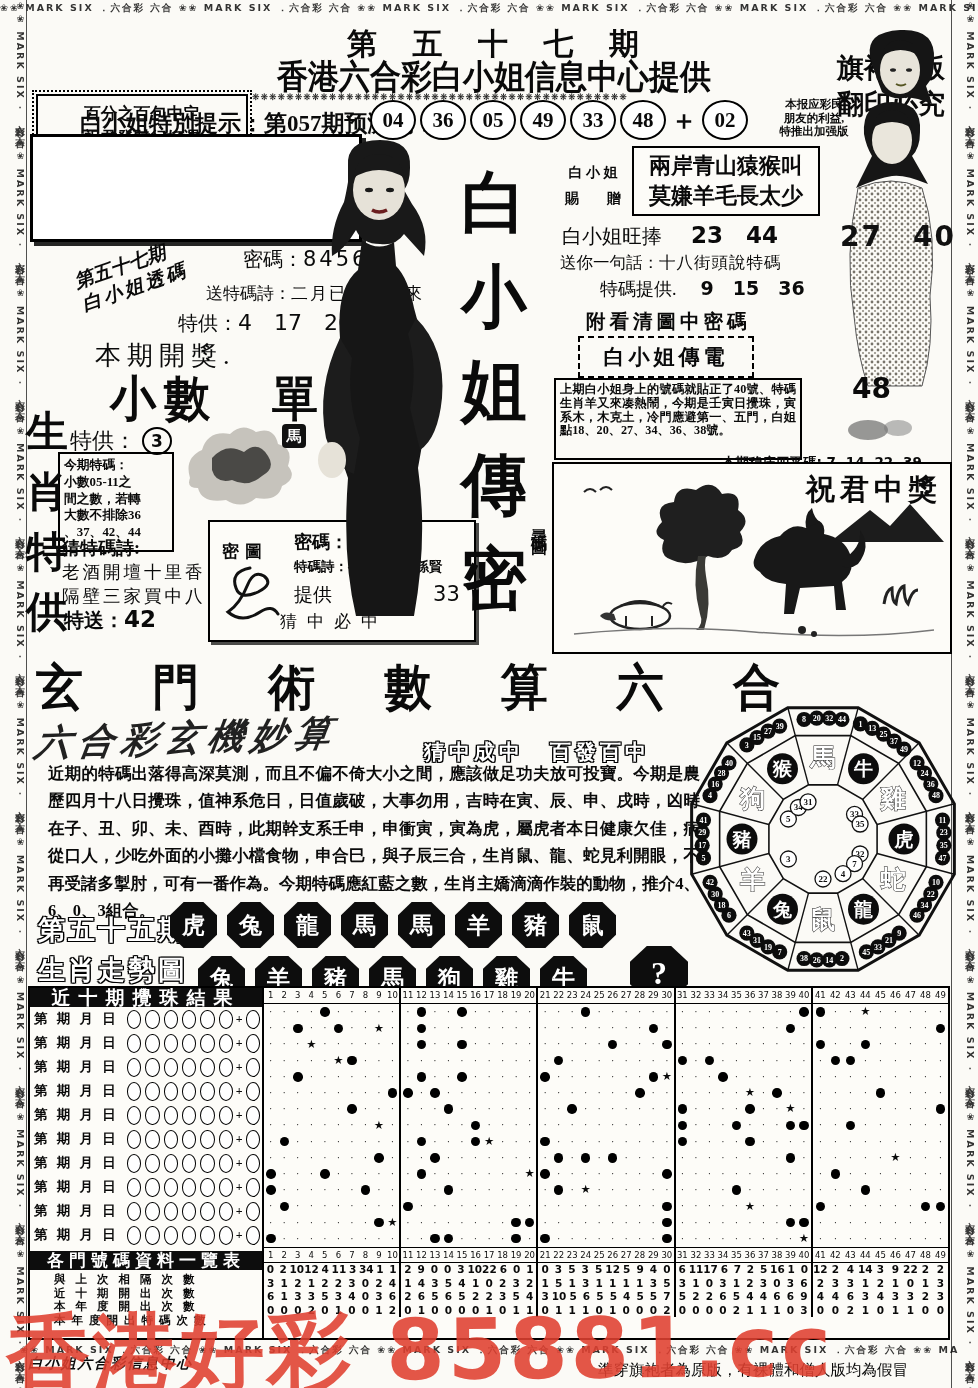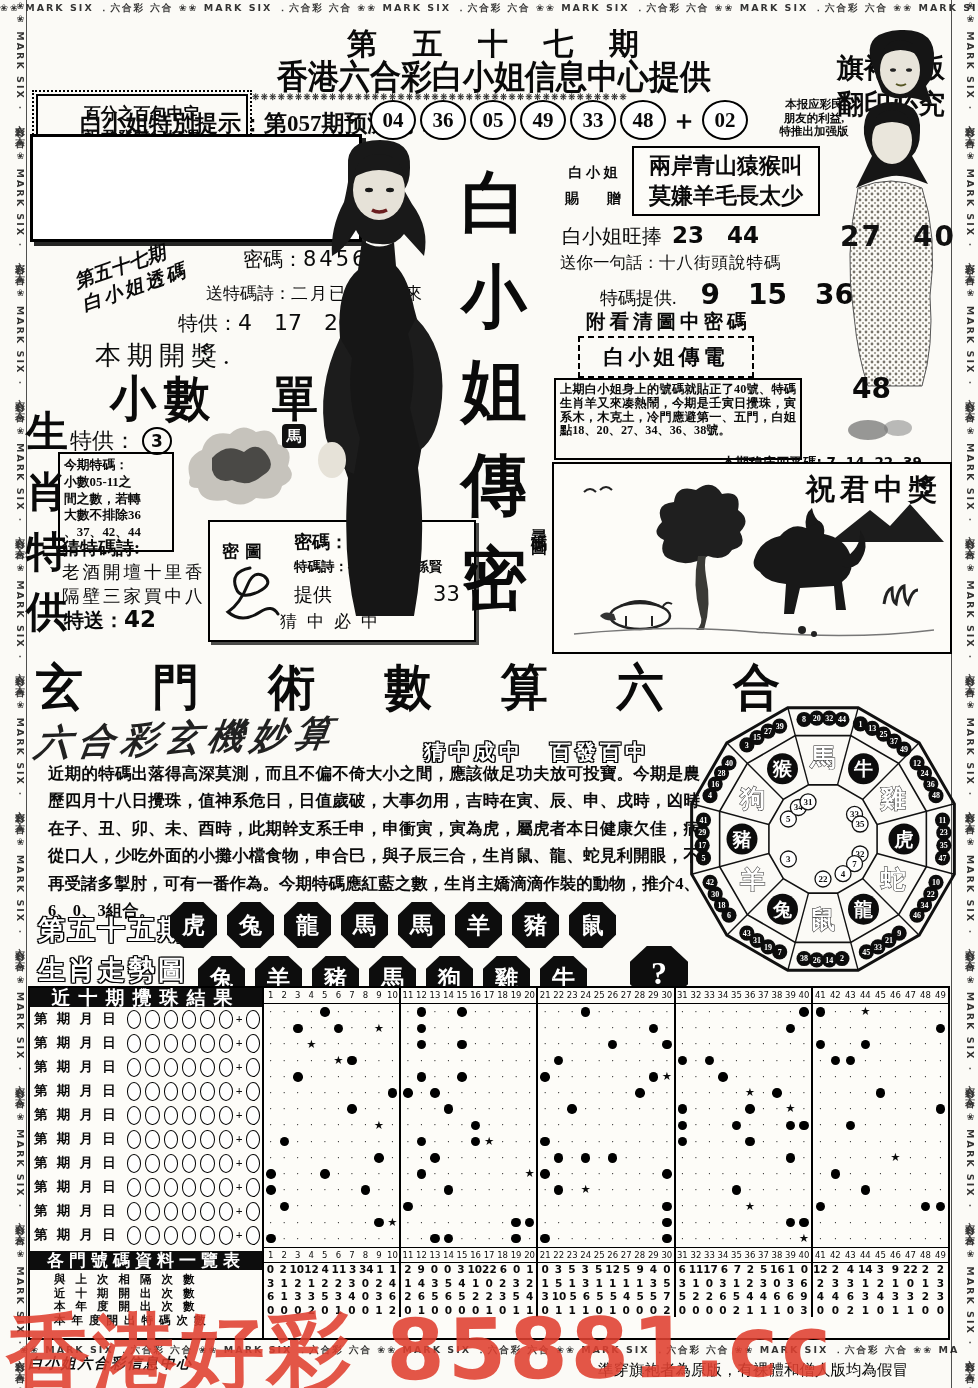--- a/index.html
+++ b/index.html
@@ -183,28 +183,28 @@
   <div class="ab b" style="left:556px;top:160px;width:74px;font-size:14px;line-height:26px;text-align:center;">
     <div>白 小 姐</div>
     <div>賜　　贈</div>
   </div>
   <div class="ab box b" style="left:632px;top:146px;width:184px;height:66px;display:flex;flex-direction:column;align-items:center;justify-content:center;font-size:22px;line-height:30px;">
     <div style="white-space:nowrap;">兩岸青山猿猴叫</div>
     <div style="white-space:nowrap;">莫嫌羊毛長太少</div>
   </div>
   <div class="ab" style="left:562px;top:220px;font-size:20px;display:flex;align-items:baseline;gap:10px;">
     <span>白小姐旺捧</span>
-    <span class="sans b" style="font-size:23px;">23　44</span>
+    <span class="sans b" style="font-size:23px;margin-left:19px;">23　44</span>
   </div>
   <div class="ab" style="left:560px;top:252px;font-size:16.5px;white-space:nowrap;">
     <span>送你一句話：</span><span style="letter-spacing:1px;">十八街頭說特碼</span>
   </div>
   <div class="ab" style="left:560px;top:276px;font-size:18px;display:flex;gap:24px;align-items:baseline;margin-left:40px;">
     <span>特碼提供.</span>
-    <span class="sans b" style="font-size:28px;">9　15　36</span>
+    <span class="sans b" style="font-size:19px;">9　15　36</span>
   </div>
   <div class="ab b" style="left:586px;top:308px;font-size:19.5px;letter-spacing:4px;">附看清圖中密碼</div>
   <div class="ab dashbox b" style="left:578px;top:336px;width:172px;height:38px;display:flex;align-items:center;justify-content:center;font-size:21px;letter-spacing:4px;">
     <span>白小姐傳電</span>
   </div>
   <div class="ab b" style="left:554px;top:378px;width:236px;height:72px;border:2px solid #000;padding:3px 4px;font-size:12.2px;line-height:13.8px;text-align:justify;overflow:hidden;">上期白小姐身上的號碼就貼正了40號、特碼生肖羊又來凑熱鬧，今期是壬寅日攪珠，寅系木，木克土，冷門應避第一、五門，白姐點18、20、27、34、36、38號。</div>
   <div class="ab b sans" style="left:722px;top:454px;font-size:13.5px;border-bottom:2px solid #000;padding-bottom:2px;">本期稳庄四平碼: 7, 14, 22, 39</div>
 
   <svg class="ab" style="left:834px;top:96px;" width="116" height="300" viewBox="0 0 116 300">
     <defs>

